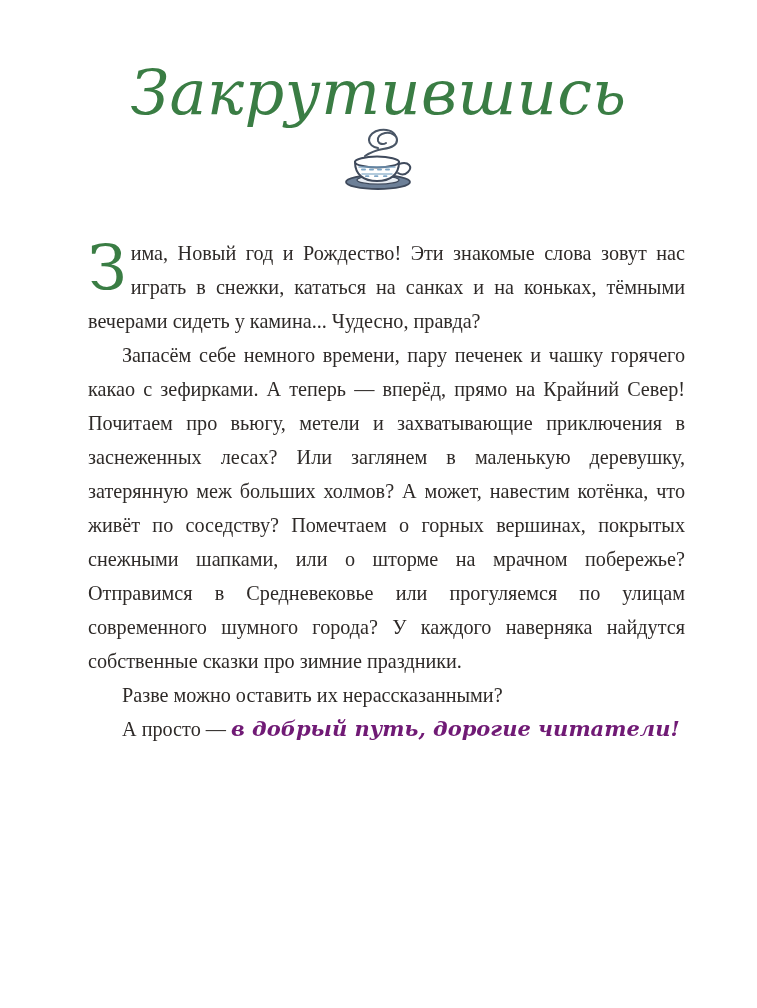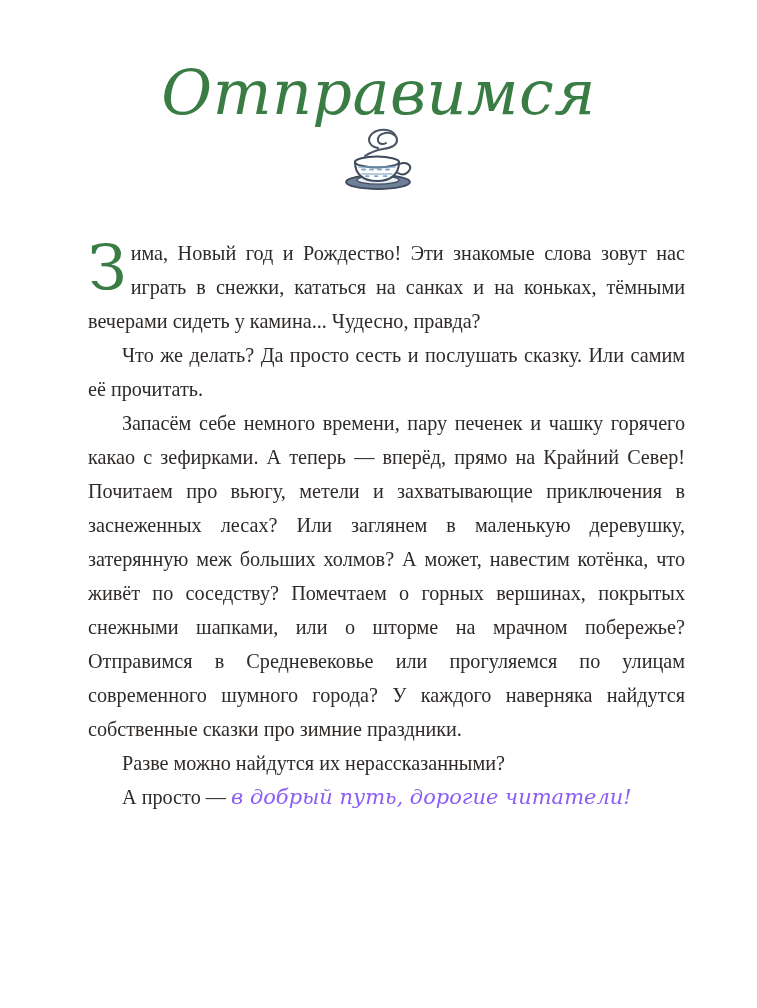--- a/index.html
+++ b/index.html
@@ -87,21 +87,21 @@
     font-family: "DejaVu Serif", "Liberation Serif", serif;
     font-style: italic;
     font-size: 21px;
   }
 </style>
 </head>
 <body>
 
 <div class="page" style="background: rgb(255, 255, 255); color: rgb(46, 42, 40);">
 
-  <h1 class="title" style="color: rgb(58, 125, 68);">Отправимся</h1>
+  <h1 class="title" style="color: rgb(58, 125, 68);">Закрутившись</h1>
 
   <div class="ornament">
     <svg width="96" height="74" viewBox="0 0 96 74" aria-hidden="true">
 
       <g fill="none" stroke="#4a5666" stroke-width="2.1" stroke-linecap="round" stroke-linejoin="round">
         <path d="M34 38 C 40 34, 46 32, 52 31 C 60 30, 66 27, 66 22
                  C 66 17, 60 14, 54 15 C 49 16, 46 19, 47 23
                  C 48 26, 52 27, 55 25"></path>
         <path d="M47 30 C 42 29, 38 26, 38 22 C 38 17, 43 13, 49 12
                  C 56 11, 62 13, 64 17"></path>
@@ -132,22 +132,21 @@
     </svg>
   </div>
 
   <div class="textblock">
 
     <p class="dropcap-para">
       <span class="dropcap" style="color: rgb(58, 125, 68);">З</span><span>има, Новый год и Рождество! Эти знакомые слова зовут нас играть в снежки, кататься на санках и на коньках, тёмными вечерами сидеть у камина... Чудесно, правда?</span>
     </p>
 
 
-    <p>Что же делать? Да просто сесть и послушать сказку. Или самим её прочитать.</p>
 
     <p>Запасём себе немного времени, пару печенек и чашку горячего какао с зефирками. А теперь — вперёд, прямо на Крайний Север! Почитаем про вьюгу, метели и захватывающие приключения в заснеженных лесах? Или заглянем в маленькую деревушку, затерянную меж больших холмов? А может, навестим котёнка, что живёт по соседству? Помечтаем о горных вершинах, покрытых снежными шапками, или о шторме на мрачном побережье? Отправимся в Средневековье или прогуляемся по улицам современного шумного города? У каждого наверняка найдутся собственные сказки про зимние праздники.</p>
 
-    <p>Разве можно найдутся их нерассказанными?</p>
+    <p>Разве можно оставить их нерассказанными?</p>
 
-    <p><span>А просто — </span><span class="green-script" style="color: #8b5cf6;">в добрый путь, дорогие читатели!</span></p>
+    <p><span>А просто — </span><span class="green-script" style="color: #701a75; font-weight: bold;">в добрый путь, дорогие читатели!</span></p>
 
   </div>
 </div>
 
 </body></html>

